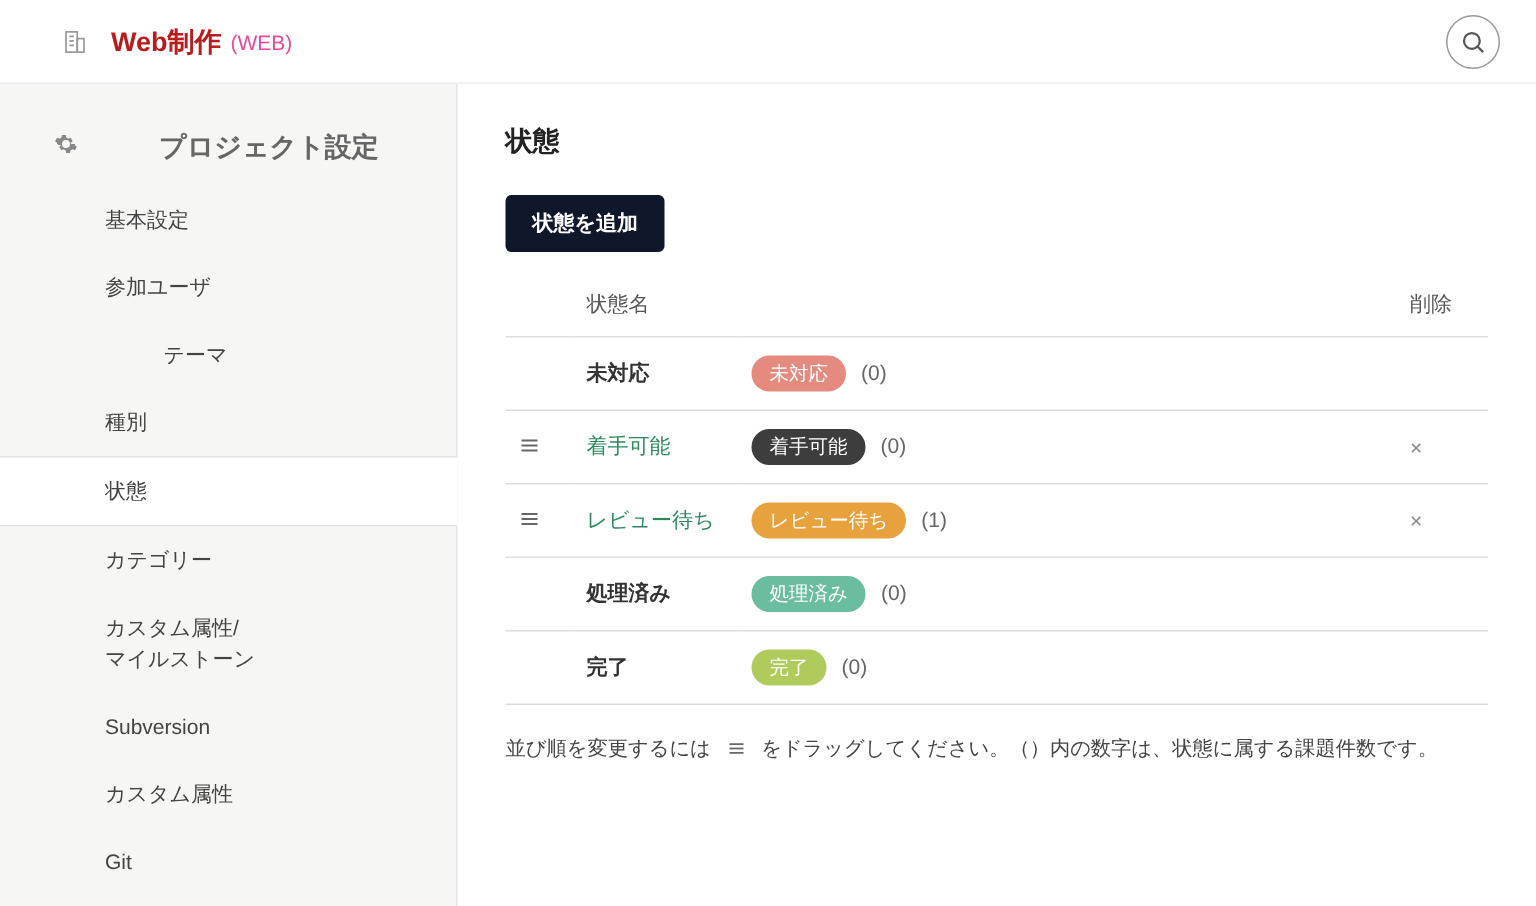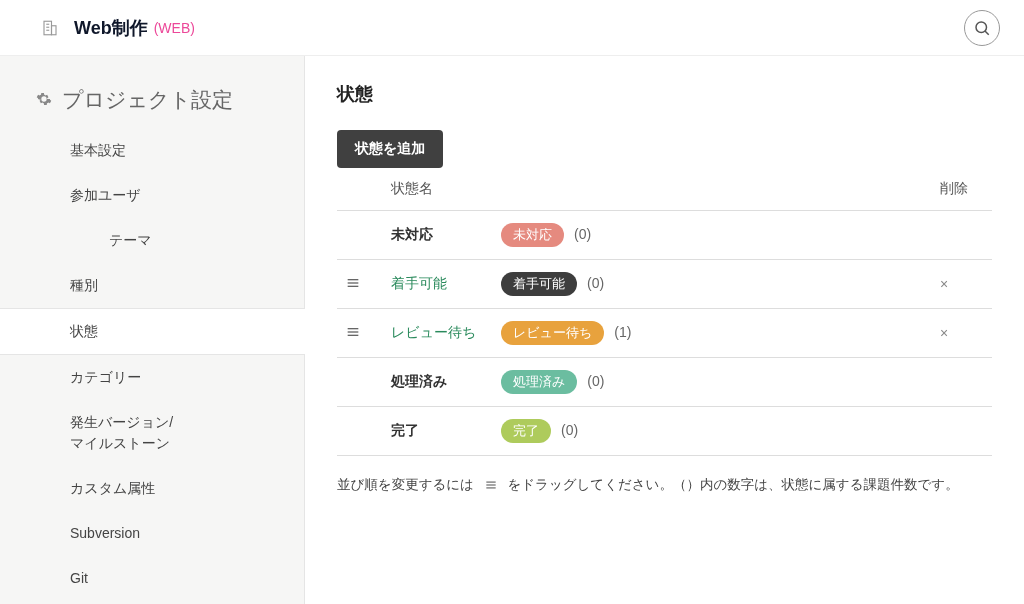--- a/index.html
+++ b/index.html
@@ -25,21 +25,21 @@
     height: 20px;
     margin-right: 14px;
     display: flex;
     align-items: center;
     justify-content: center;
     color: #999;
   }
   .header-title {
     font-size: 18px;
     font-weight: 600;
-    color: #0f172a;
+    color: #b91c1c;
   }
   .header-sub {
     font-size: 14px;
     color: #ec4899;
     margin-left: 6px;
   }
   .header-spacer { flex: 1; }
   .search-btn {
     width: 36px; height: 36px;
     border: 1.5px solid #999;
@@ -52,23 +52,24 @@
   .sidebar {
     width: 305px;
     background: #f6f6f5;
     border-right: 1px solid #e5e5e5;
     padding-top: 22px;
   }
   .sidebar-heading {
     display: flex;
     align-items: center;
     padding: 8px 20px 14px 36px;
-    font-size: 21px;
+    font-size: 18px;
     color: #666;
-    font-weight: 400;
+    font-weight: 700;
+    gap: 44px;
   }
   .gear-icon { margin-right: 10px; color: #888; }
   .sidebar-item {
     display: block;
     padding: 12px 20px 12px 70px;
     font-size: 14px;
     color: #444;
     cursor: pointer;
     line-height: 1.5;
   }
@@ -85,28 +86,29 @@
     overflow-y: auto;
   }
   .page-title {
     font-size: 18px;
     font-weight: 700;
     margin-bottom: 24px;
     color: #222;
   }
   .add-btn {
     display: inline-block;
-    background: #404040;
+    background: #0f172a;
     color: #fff;
     font-size: 14px;
     font-weight: 600;
     padding: 10px 18px;
     border-radius: 4px;
     border: none;
     cursor: pointer;
+    margin-bottom: 14px;
   }
   
   .tbl { width: 100%; border-collapse: collapse; }
   .tbl th, .tbl td {
     border-bottom: 1px solid #ddd;
     padding: 12px 8px;
     text-align: left;
     vertical-align: middle;
     font-size: 14px;
   }
@@ -174,24 +176,24 @@
       </span>
       <span>プロジェクト設定</span>
     </div>
     <div id="sidebar-items">
         <div class="sidebar-item" style="white-space: pre-line;">基本設定</div>
         <div class="sidebar-item" style="white-space: pre-line;">参加ユーザ</div>
         <div class="sidebar-item" style="white-space: pre-line; margin-left: 39px;">テーマ</div>
         <div class="sidebar-item" style="white-space: pre-line;">種別</div>
         <div class="sidebar-item active" style="white-space: pre-line;">状態</div>
         <div class="sidebar-item" style="white-space: pre-line;">カテゴリー</div>
-        <div class="sidebar-item" style="white-space: pre-line;">発生バージョン/
+        <div class="sidebar-item" style="white-space: pre-line;">カスタム属性/
 マイルストーン</div>
+        <div class="sidebar-item" style="white-space: pre-line;">Subversion</div>
         <div class="sidebar-item" style="white-space: pre-line;">カスタム属性</div>
-        <div class="sidebar-item" style="white-space: pre-line;">Subversion</div>
         <div class="sidebar-item" style="white-space: pre-line;">Git</div>
         <div class="sidebar-item" style="white-space: pre-line;">インテグレーション</div>
       </div>
   </nav>
 
   <main class="main">
     <h1 class="page-title">状態</h1>
     <button class="add-btn">状態を追加</button>
 
     <table class="tbl">

